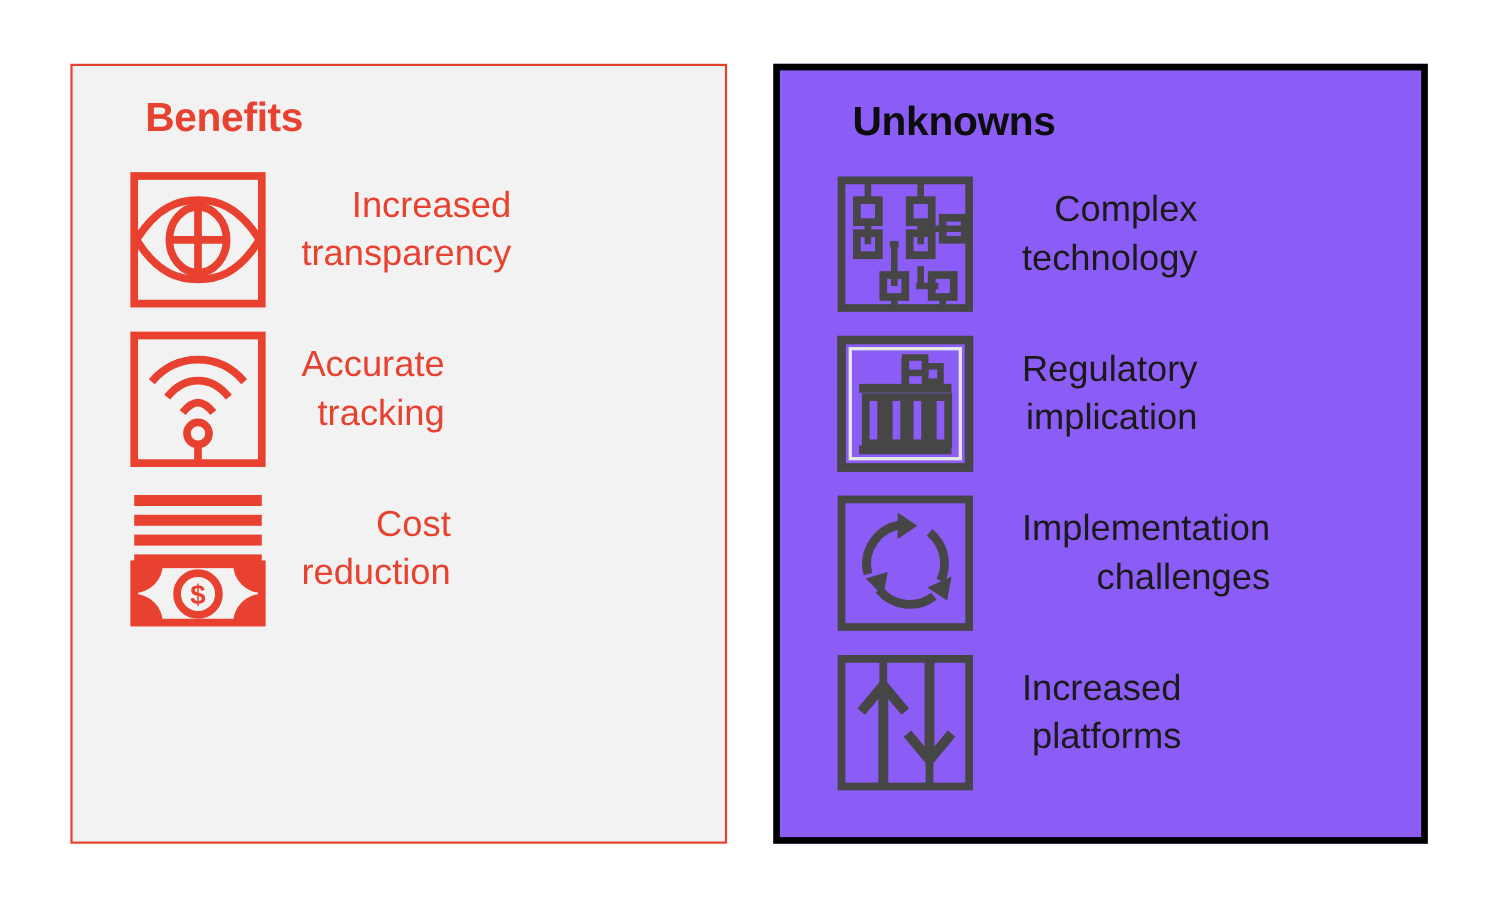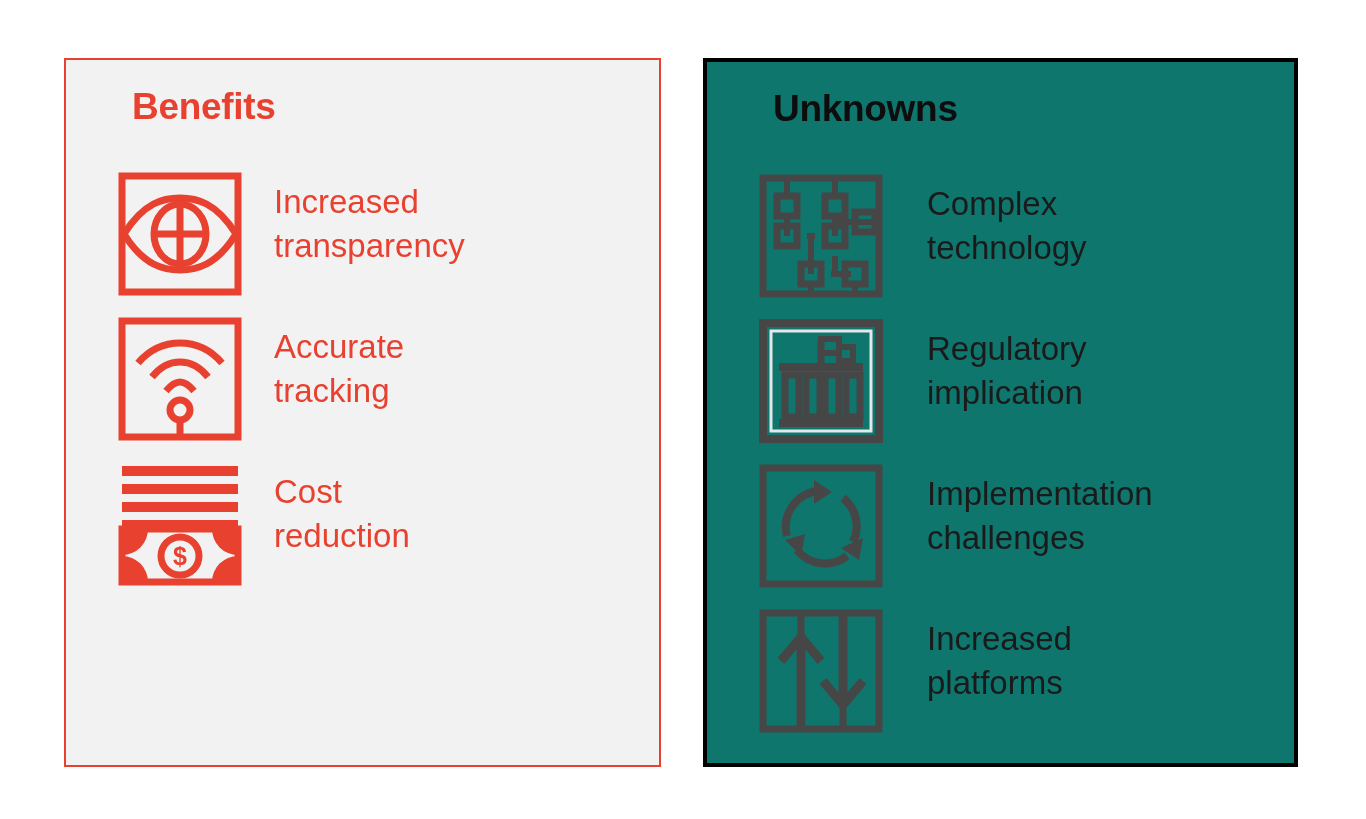--- a/index.html
+++ b/index.html
@@ -34,41 +34,42 @@
     height: 709px;
     background: #f2f2f2;
     border: 2px solid #e8412f;
   }
 
   .panel-unknowns {
     left: 703px;
     top: 58px;
     width: 595px;
     height: 709px;
-    background: #0f766e;
-    border: 4px solid #000000;
+    background: #8b5cf6;
+    border: 6px solid #000000;
   }
 
   .panel-title {
     position: absolute;
     top: 28px;
     left: 66px;
     font-size: 37px;
     font-weight: bold;
     letter-spacing: -0.3px;
     line-height: 1;
   }
   .title-benefits { color: #e8412f; }
   .title-unknowns { color: #0d0d0d; }
 
   .items {
     position: absolute;
     left: 52px;
-    top: 112px;
+    top: 96px;
     right: 10px;
+    text-align: right;
   }
 
   .item {
     display: flex;
     align-items: flex-start;
     height: 145px;
   }
 
   .icon-box {
     width: 124px;

